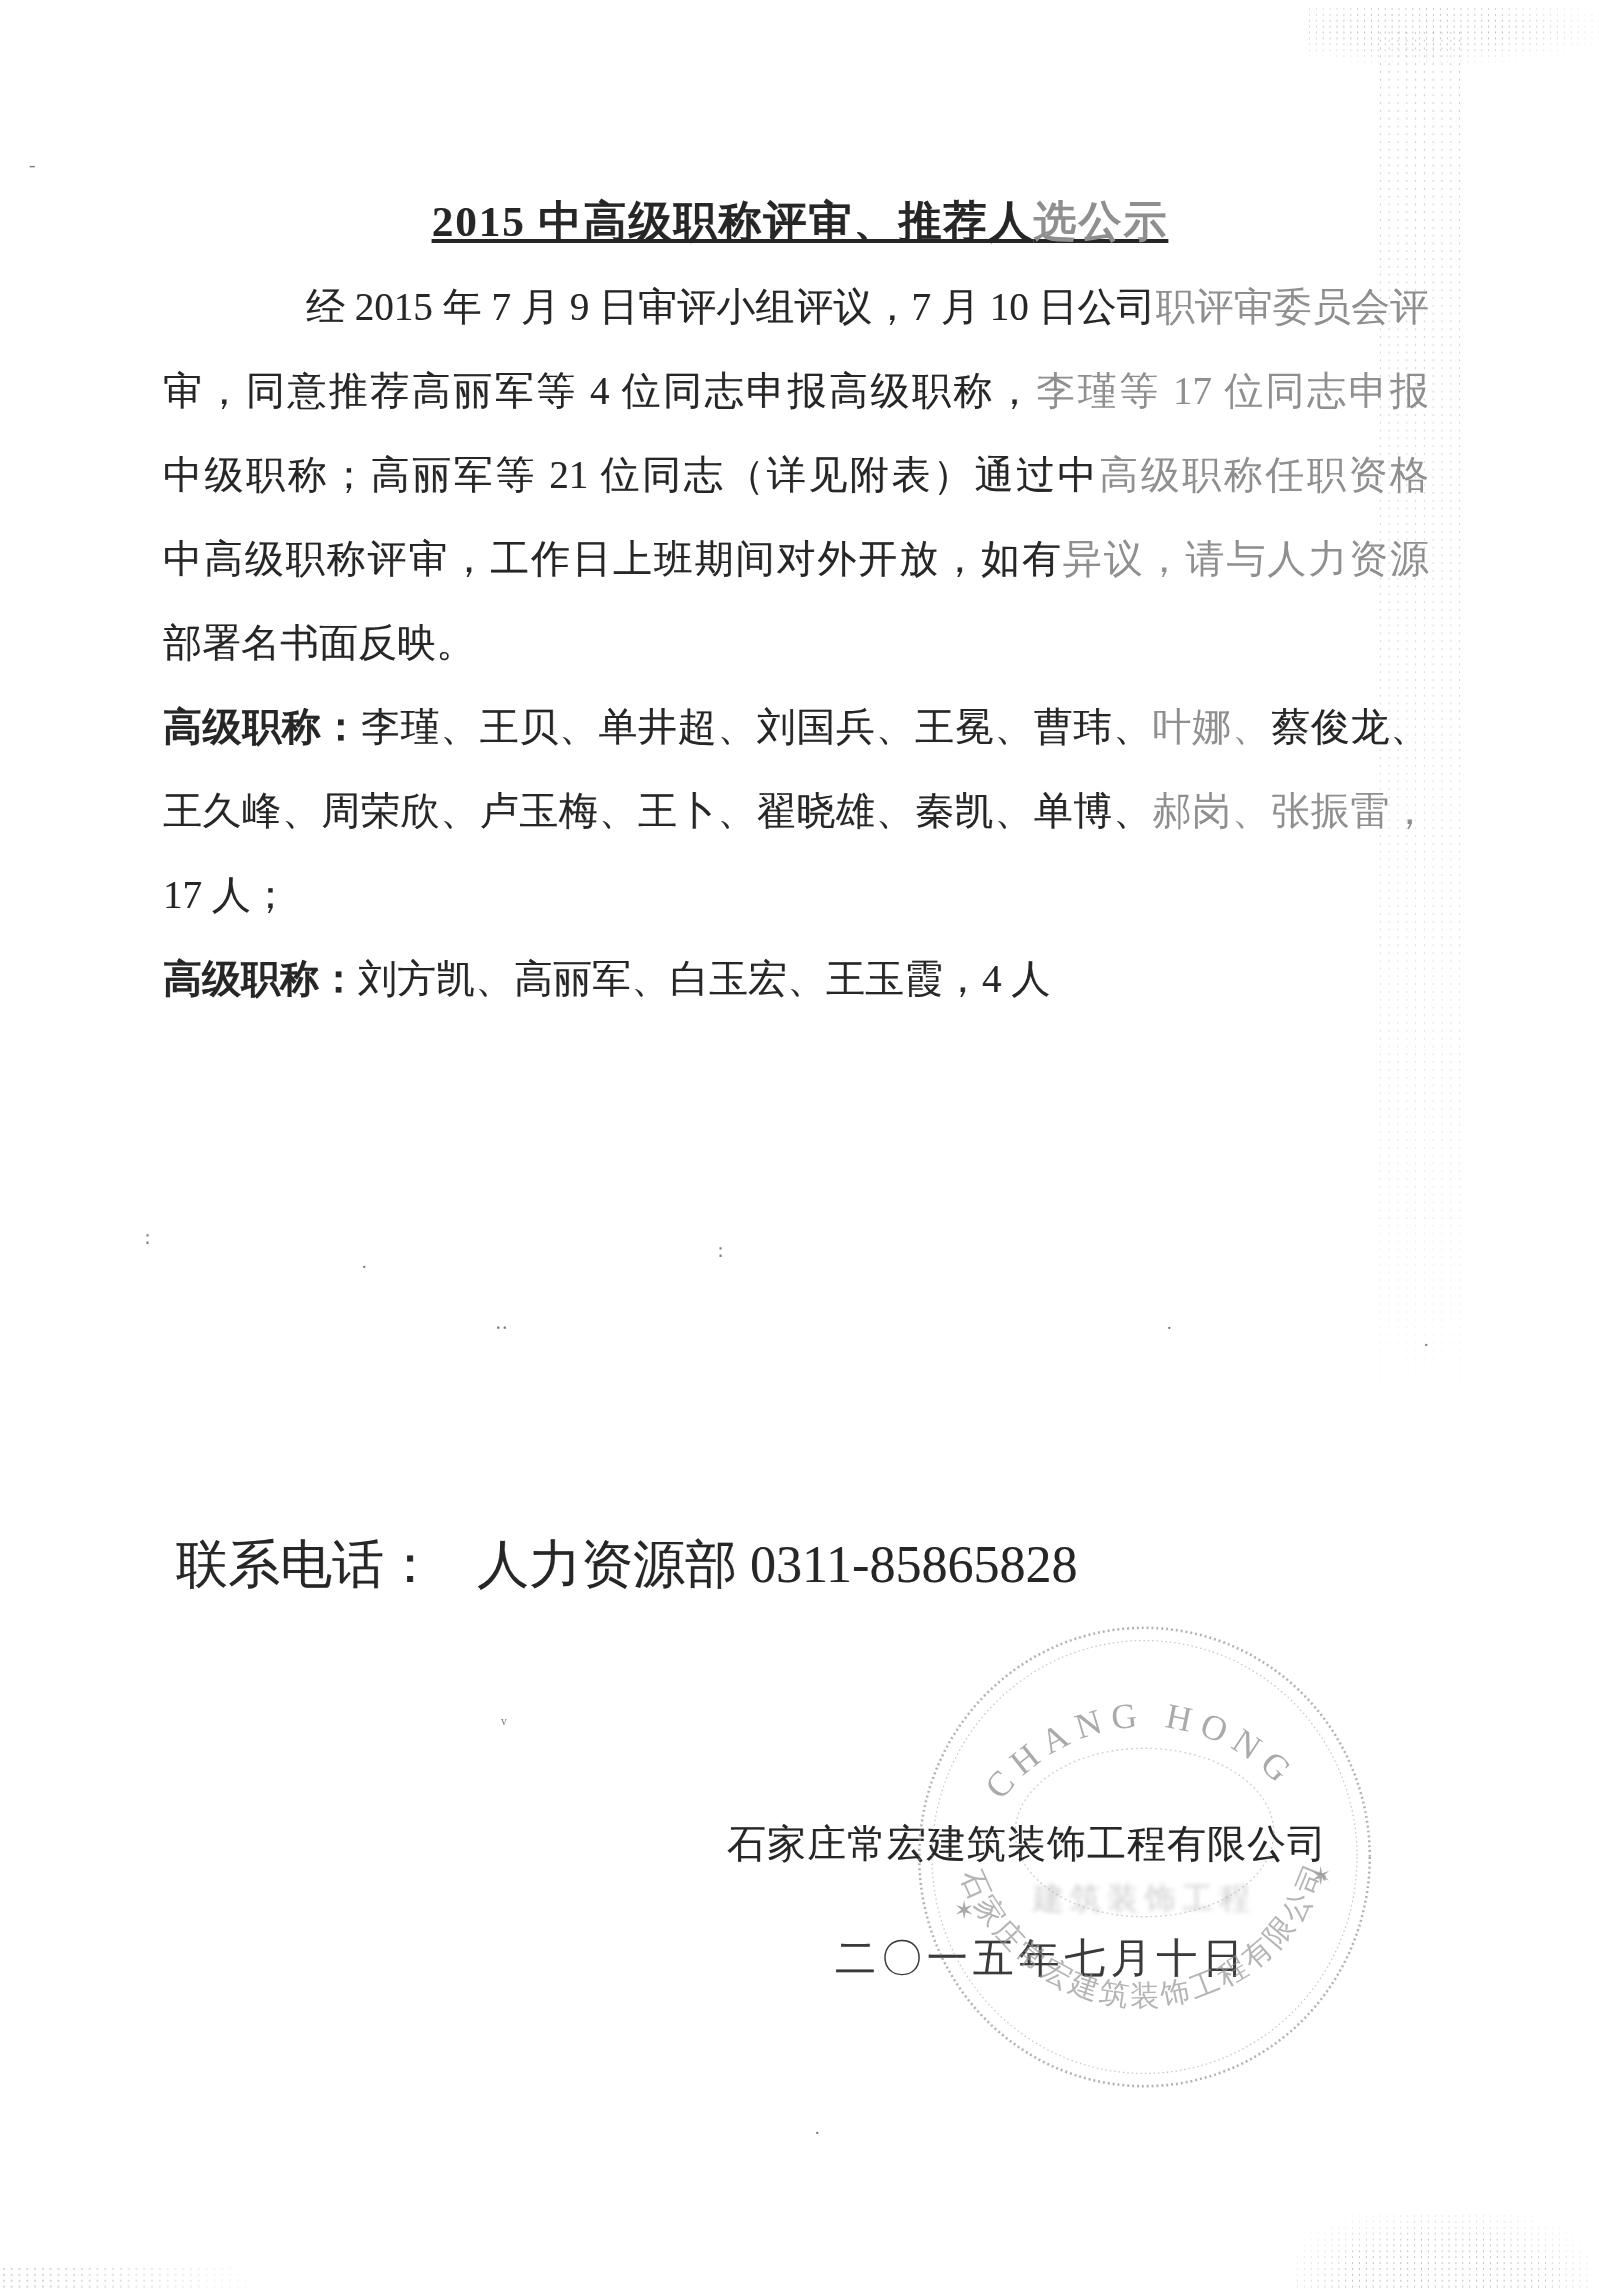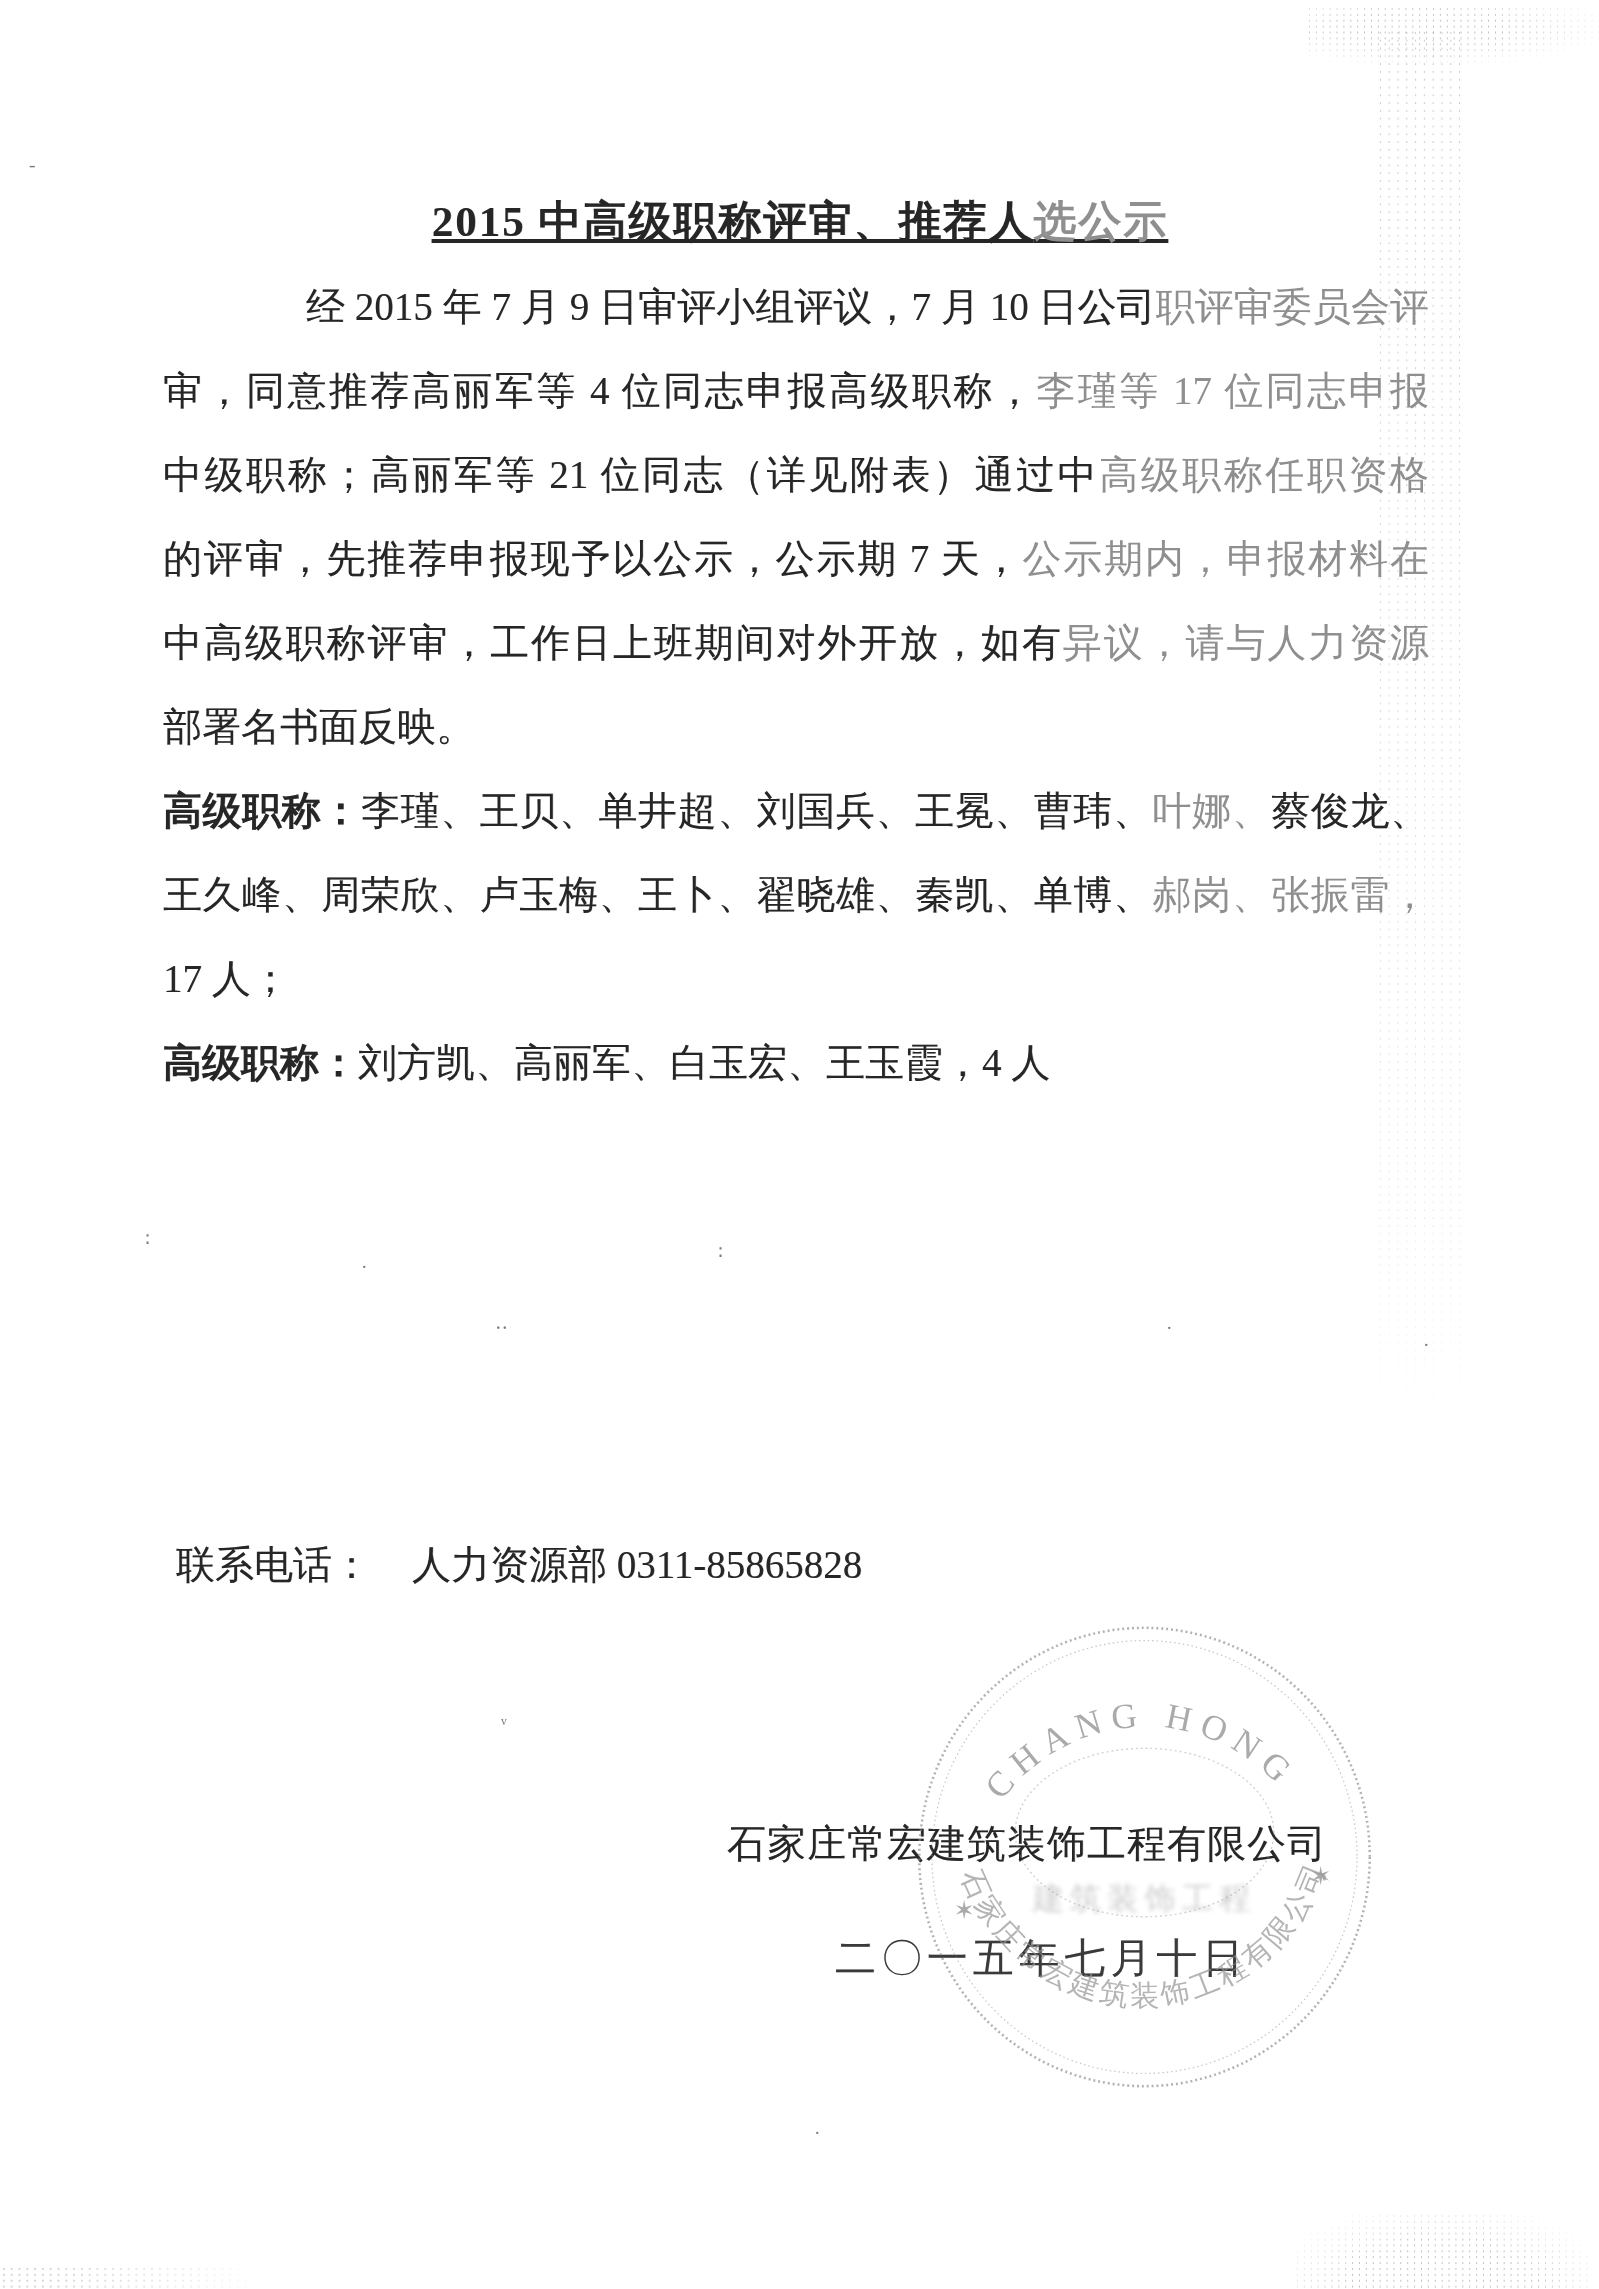--- a/index.html
+++ b/index.html
@@ -19,21 +19,21 @@
     position:absolute;top:265px;left:163px;width:1266px;
     font-size:39px;text-shadow:0.4px 0 0 rgba(0,0,0,.3);
   }
   .line{height:84px;line-height:84px;}
   .line.just{text-align:justify;text-align-last:justify;}
   .line.indent{text-indent:143px;}
   .faint{color:#8f8f8f;text-shadow:none;}
   .bold{font-weight:bold;text-align:center;}
   
   .contact{
-    position:absolute;top:1537px;left:176px;font-size:39px;line-height:55px;
+    position:absolute;top:1537px;left:176px;font-size:52px;line-height:55px;
     text-shadow:0.4px 0 0 rgba(0,0,0,.3);
   }
   .contact .gap{display:inline-block;width:41px;}
   
   .company{
     position:absolute;top:1817px;left:727px;font-size:39px;letter-spacing:1px;
     text-shadow:0.4px 0 0 rgba(0,0,0,.3);
   }
   .date{
     position:absolute;top:1905px;left:835px;font-size:41px;letter-spacing:4.9px;
@@ -78,21 +78,20 @@
 <body>
 
 <div class="page">
 
   <div class="title" id="title-line"><span>2015 中高级职称评审、推荐人</span><span class="faint">选公示</span></div>
 
   <div id="body-lines">
       <div class="line just indent"><span>经 2015 年 7 月 9 日审评小组评议，7 月 10 日公司</span><span class="faint">职评审委员会评</span></div>
       <div class="line just"><span>审，同意推荐高丽军等 4 位同志申报高级职称，</span><span class="faint">李瑾等 17 位同志申报</span></div>
       <div class="line just"><span>中级职称；高丽军等 21 位同志（详见附表）通过中</span><span class="faint">高级职称任职资格</span></div>
-      <div class="line just"><span>的评审，先推荐申报现予以公示，公示期 7 天，</span><span class="faint">公示期内，申报材料在</span></div>
       <div class="line just"><span>中高级职称评审，工作日上班期间对外开放，如有</span><span class="faint">异议，请与人力资源</span></div>
       <div class="line"><span>部署名书面反映。</span></div>
       <div class="line just"><span class="bold">高级职称：</span><span>李瑾、王贝、单井超、刘国兵、王冕、曹玮、</span><span class="faint">叶娜、</span><span>蔡俊龙、</span></div>
       <div class="line just"><span>王久峰、周荣欣、卢玉梅、王卜、翟晓雄、秦凯、单博、</span><span class="faint">郝岗、张振雷，</span></div>
       <div class="line"><span>17 人；</span></div>
       <div class="line"><span class="bold">高级职称：</span><span>刘方凯、高丽军、白玉宏、王玉霞，4 人</span></div>
     </div>
 
   <div class="contact">
     <span>联系电话：</span><span class="gap"></span><span>人力资源部 0311-85865828</span>

